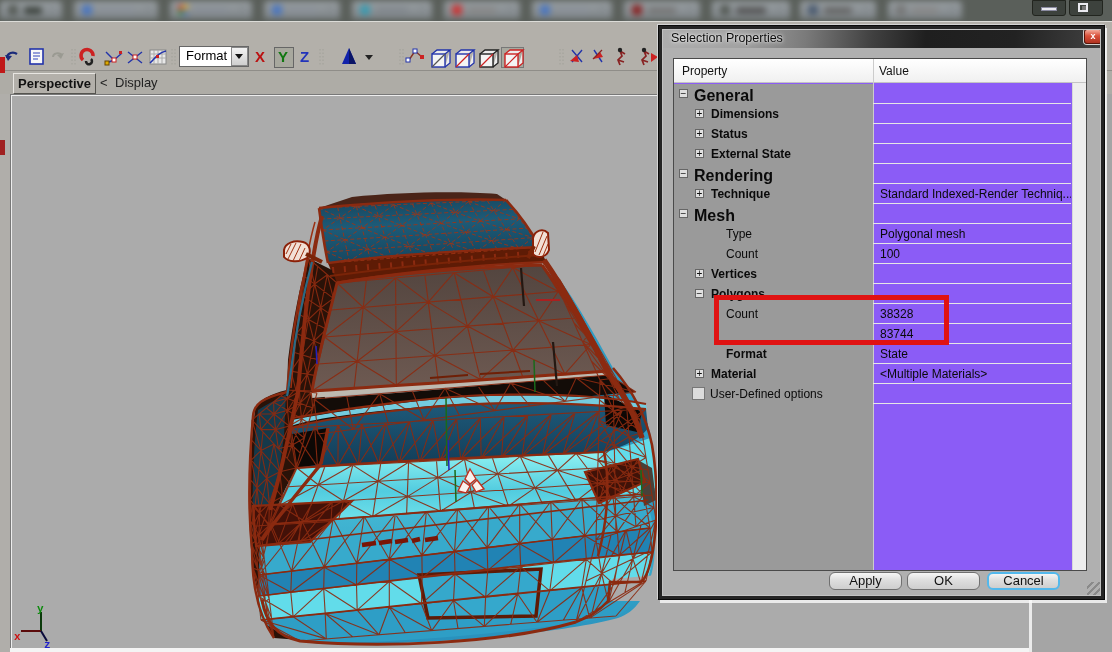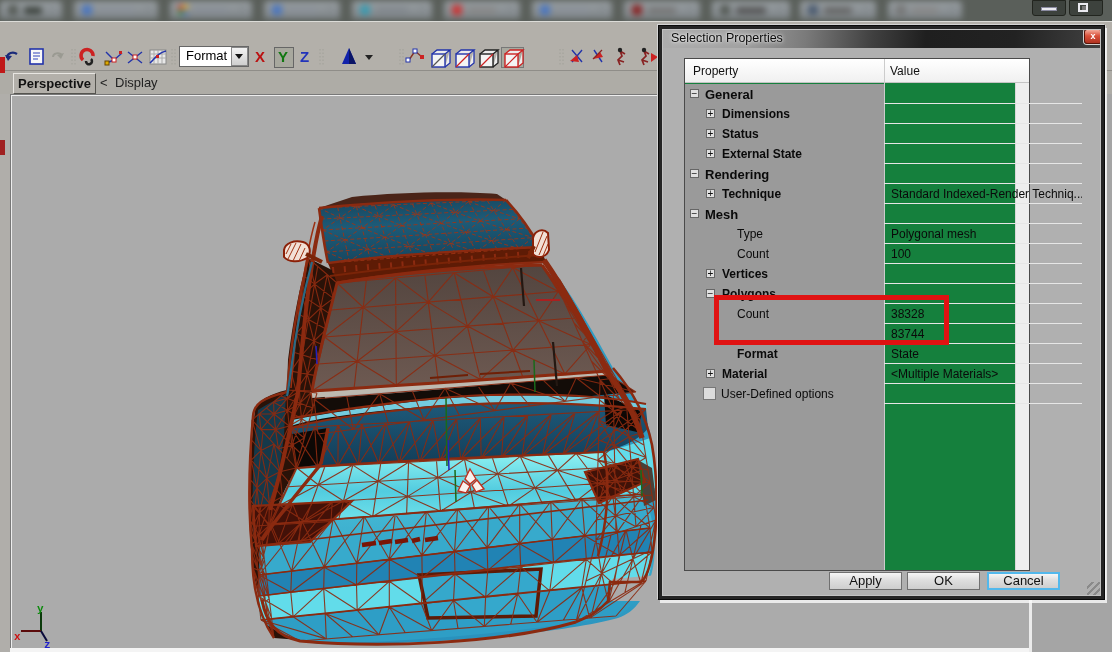--- a/index.html
+++ b/index.html
@@ -12,39 +12,39 @@
 .dlbl { position:absolute; top:4px; font-size:13px; color:#222; }
 #viewport { position:absolute; left:10px; top:94px; width:1019px; height:554px; background:#ababab; border-left:1px solid #787878; border-top:1px solid #787878; box-shadow: 1px 1px 0 #ededed inset; }
 #vpbottom { position:absolute; left:10px; top:648px; width:1022px; height:4px; background:#f4f4f4; }
 #rightpanel { position:absolute; left:1032px; top:94px; width:80px; height:558px; background:#a5a5a5; }
 #leftgut { position:absolute; left:0; top:94px; width:10px; height:558px; background:#b0aeaa; }
 #dlg { position:absolute; left:658px; top:25px; width:447px; height:575px; background:#b0b0b0; border:1px solid #0a0a0a; box-shadow: 2px 3px 0 rgba(250,250,250,0.8), -1px -1px 0 #d4d4d4, 1px 0 0 #d4d4d4; }
 #dlgframe { position:absolute; inset:0; border:3px solid #252525; pointer-events:none; box-shadow:0 0 0 1px #c2c2c2 inset; }
 #dlgtitle { position:absolute; left:1px; top:1px; right:1px; height:21px; background:linear-gradient(95deg,#aeaeae 0%,#a2a2a2 18%,#7a7a7a 33%,#404040 48%,#1f1f1f 60%,#222222 80%,#3a3a3a 95%,#424242 100%); }
 #dlgtitle span { position:absolute; left:11px; top:4px; font-size:12.5px; color:#0a0a0a; text-shadow:0 0 5px rgba(255,255,255,0.95), 0 0 2px rgba(255,255,255,0.8); }
 #closebtn { position:absolute; right:2px; top:3px; width:18px; height:15px; background:linear-gradient(#f4ab9b,#d9503a 45%,#b03220); border:1px solid #5a1408; border-radius:3px; color:#fff; font-size:9px; font-weight:bold; text-align:center; line-height:13px; box-shadow:0 0 0 1px #d0d0d0; }
-#grid { position:absolute; left:25px; top:32px; width:346px; height:513px; background:#15803d; border:1px solid #4a4a4a; }
+#grid { position:absolute; left:14px; top:32px; width:414px; height:513px; background:#8b5cf6; border:1px solid #4a4a4a; }
 #gscroll { position:absolute; right:0; top:0; width:14px; height:100%; background:#eeeeee; border-left:1px solid #d8d8d8; }
 #ghead { position:absolute; left:0; top:0; width:100%; height:24px; background:linear-gradient(#ffffff,#f0f0f0); border-bottom:1px solid #c4c4c4; }
 #ghead b { position:absolute; top:5px; font-size:12px; font-weight:normal; color:#111; }
 #gdiv { position:absolute; left:199px; top:0; width:1px; height:100%; background:#cccccc; }
 #gbody { position:absolute; left:0; top:25px; width:397px; bottom:0; }
 .gcol { position:absolute; left:0; top:0; width:199px; height:100%; background:#9a9a9a; }
 .grow { position:relative; height:20px; width:100%; }
 .gleft { position:absolute; left:0; top:0; width:199px; height:20px; background:#9a9a9a; }
 .gright { position:absolute; left:199px; top:0; right:0; height:20px; border-bottom:1px solid #e6e6e6; font-size:12px; color:#0a0a0a; padding:3px 8px 0 7px; white-space:nowrap; overflow:hidden; }
-.catlab { position:absolute; left:20px; top:3px; font-size:13px; color:#0a0a0a; }
+.catlab { position:absolute; left:20px; top:3px; font-size:16px; color:#0a0a0a; }
 .sublab { position:absolute; left:37px; top:3px; font-size:12px; color:#0a0a0a; }
 .leaflab { position:absolute; left:52px; top:3px; font-size:12px; color:#0a0a0a; }
 .chklab { position:absolute; left:36px; top:3px; font-size:12px; color:#0a0a0a; }
 .xbox { position:absolute; left:5px; top:5px; width:9px; height:9px; background:#e0e0e0; border:1px solid #666; font-size:10px; line-height:7px; text-align:center; color:#111; }
 .xbox.sub { left:21px; }
 .cbox { position:absolute; left:18px; top:3px; width:13px; height:13px; background:#dcdcdc; border:1px solid #777; }
 #redbox { position:absolute; left:714px; top:295px; width:235px; height:50px; border:5px solid #e01212; }
-.dbtn { position:absolute; top:546px; width:73px; height:18px; background:linear-gradient(#f6f6f6,#dedede 45%,#cecece); border:1px solid #707070; border-radius:0; font-size:13px; color:#111; text-align:center; line-height:16px; }
+.dbtn { position:absolute; top:546px; width:73px; height:18px; background:linear-gradient(#f6f6f6,#dedede 45%,#cecece); border:1px solid #707070; border-radius:6px; font-size:13px; color:#111; text-align:center; line-height:16px; }
 #axis { position:absolute; left:10px; top:595px; width:60px; height:57px; }
 .redbit { position:absolute; background:#c01818; }
 </style></head><body>
 <div id="topbar">
     <div class="blurwrap">
       <div style="position:absolute;left:0px;top:1px;width:62px;height:18px;background:linear-gradient(#9aa0a4,#7e8488);border-radius:4px 4px 0 0"></div>
       <div style="position:absolute;left:8px;top:5px;width:10px;height:10px;background:#555a55;border-radius:2px"></div>
       <div style="position:absolute;left:24px;top:7px;width:18px;height:7px;background:#3a403a;border-radius:2px"></div>
       <div style="position:absolute;left:49px;top:6px;width:7px;height:7px;background:#878d91;border-radius:1px"></div>
       <div style="position:absolute;left:74px;top:1px;width:84px;height:18px;background:linear-gradient(#9aa0a4,#7e8488);border-radius:4px 4px 0 0"></div>

